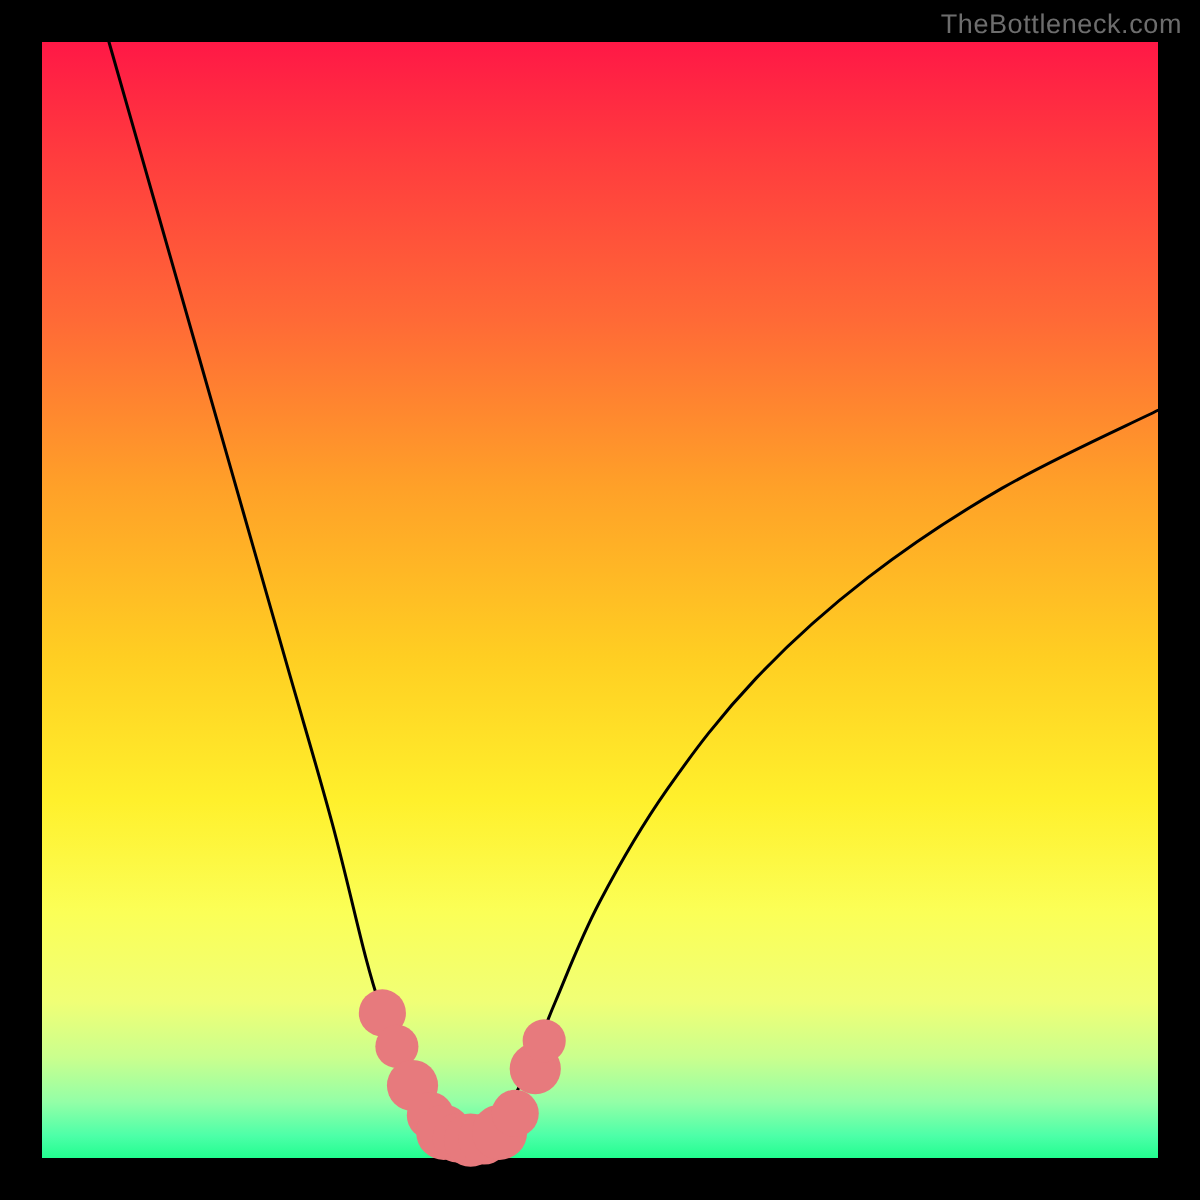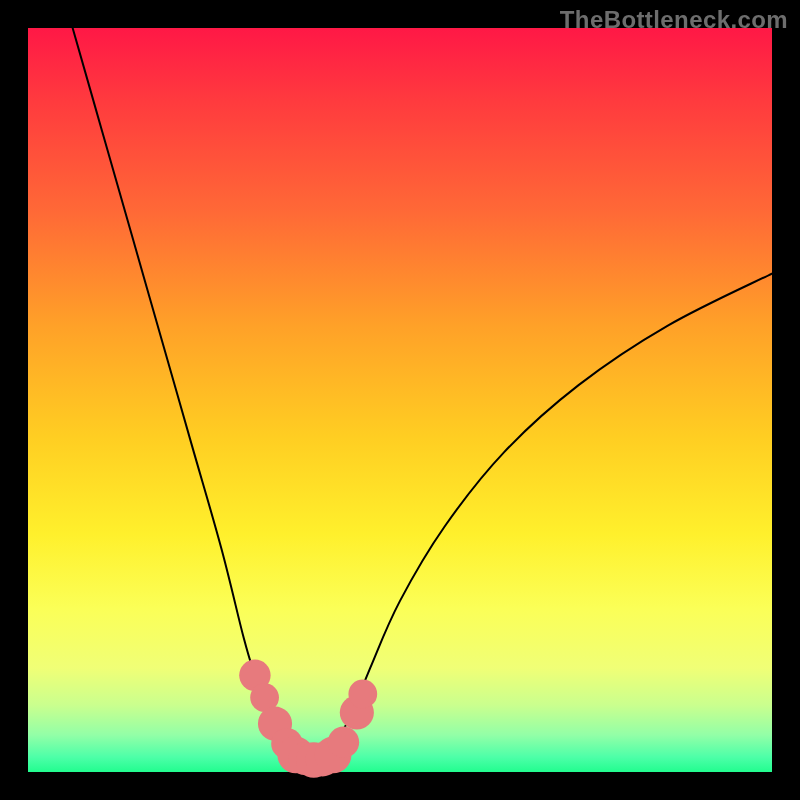--- a/index.html
+++ b/index.html
@@ -36,22 +36,22 @@
       #93ffa7 95%,
       #4dffa8 98%,
       #22fd8f 100%
     );
   }
   .watermark {
     position: absolute;
     top: 6px;
     right: 12px;
     color: #6d6d6d;
-    font-size: 24px;
-    font-weight: 700;
+    font-size: 18px;
+    font-weight: 400;
     letter-spacing: 0.4px;
     user-select: none;
   }
   svg.curves {
     position: absolute;
     left: 0;
     top: 0;
     width: 744px;
     height: 744px;
     overflow: visible;

